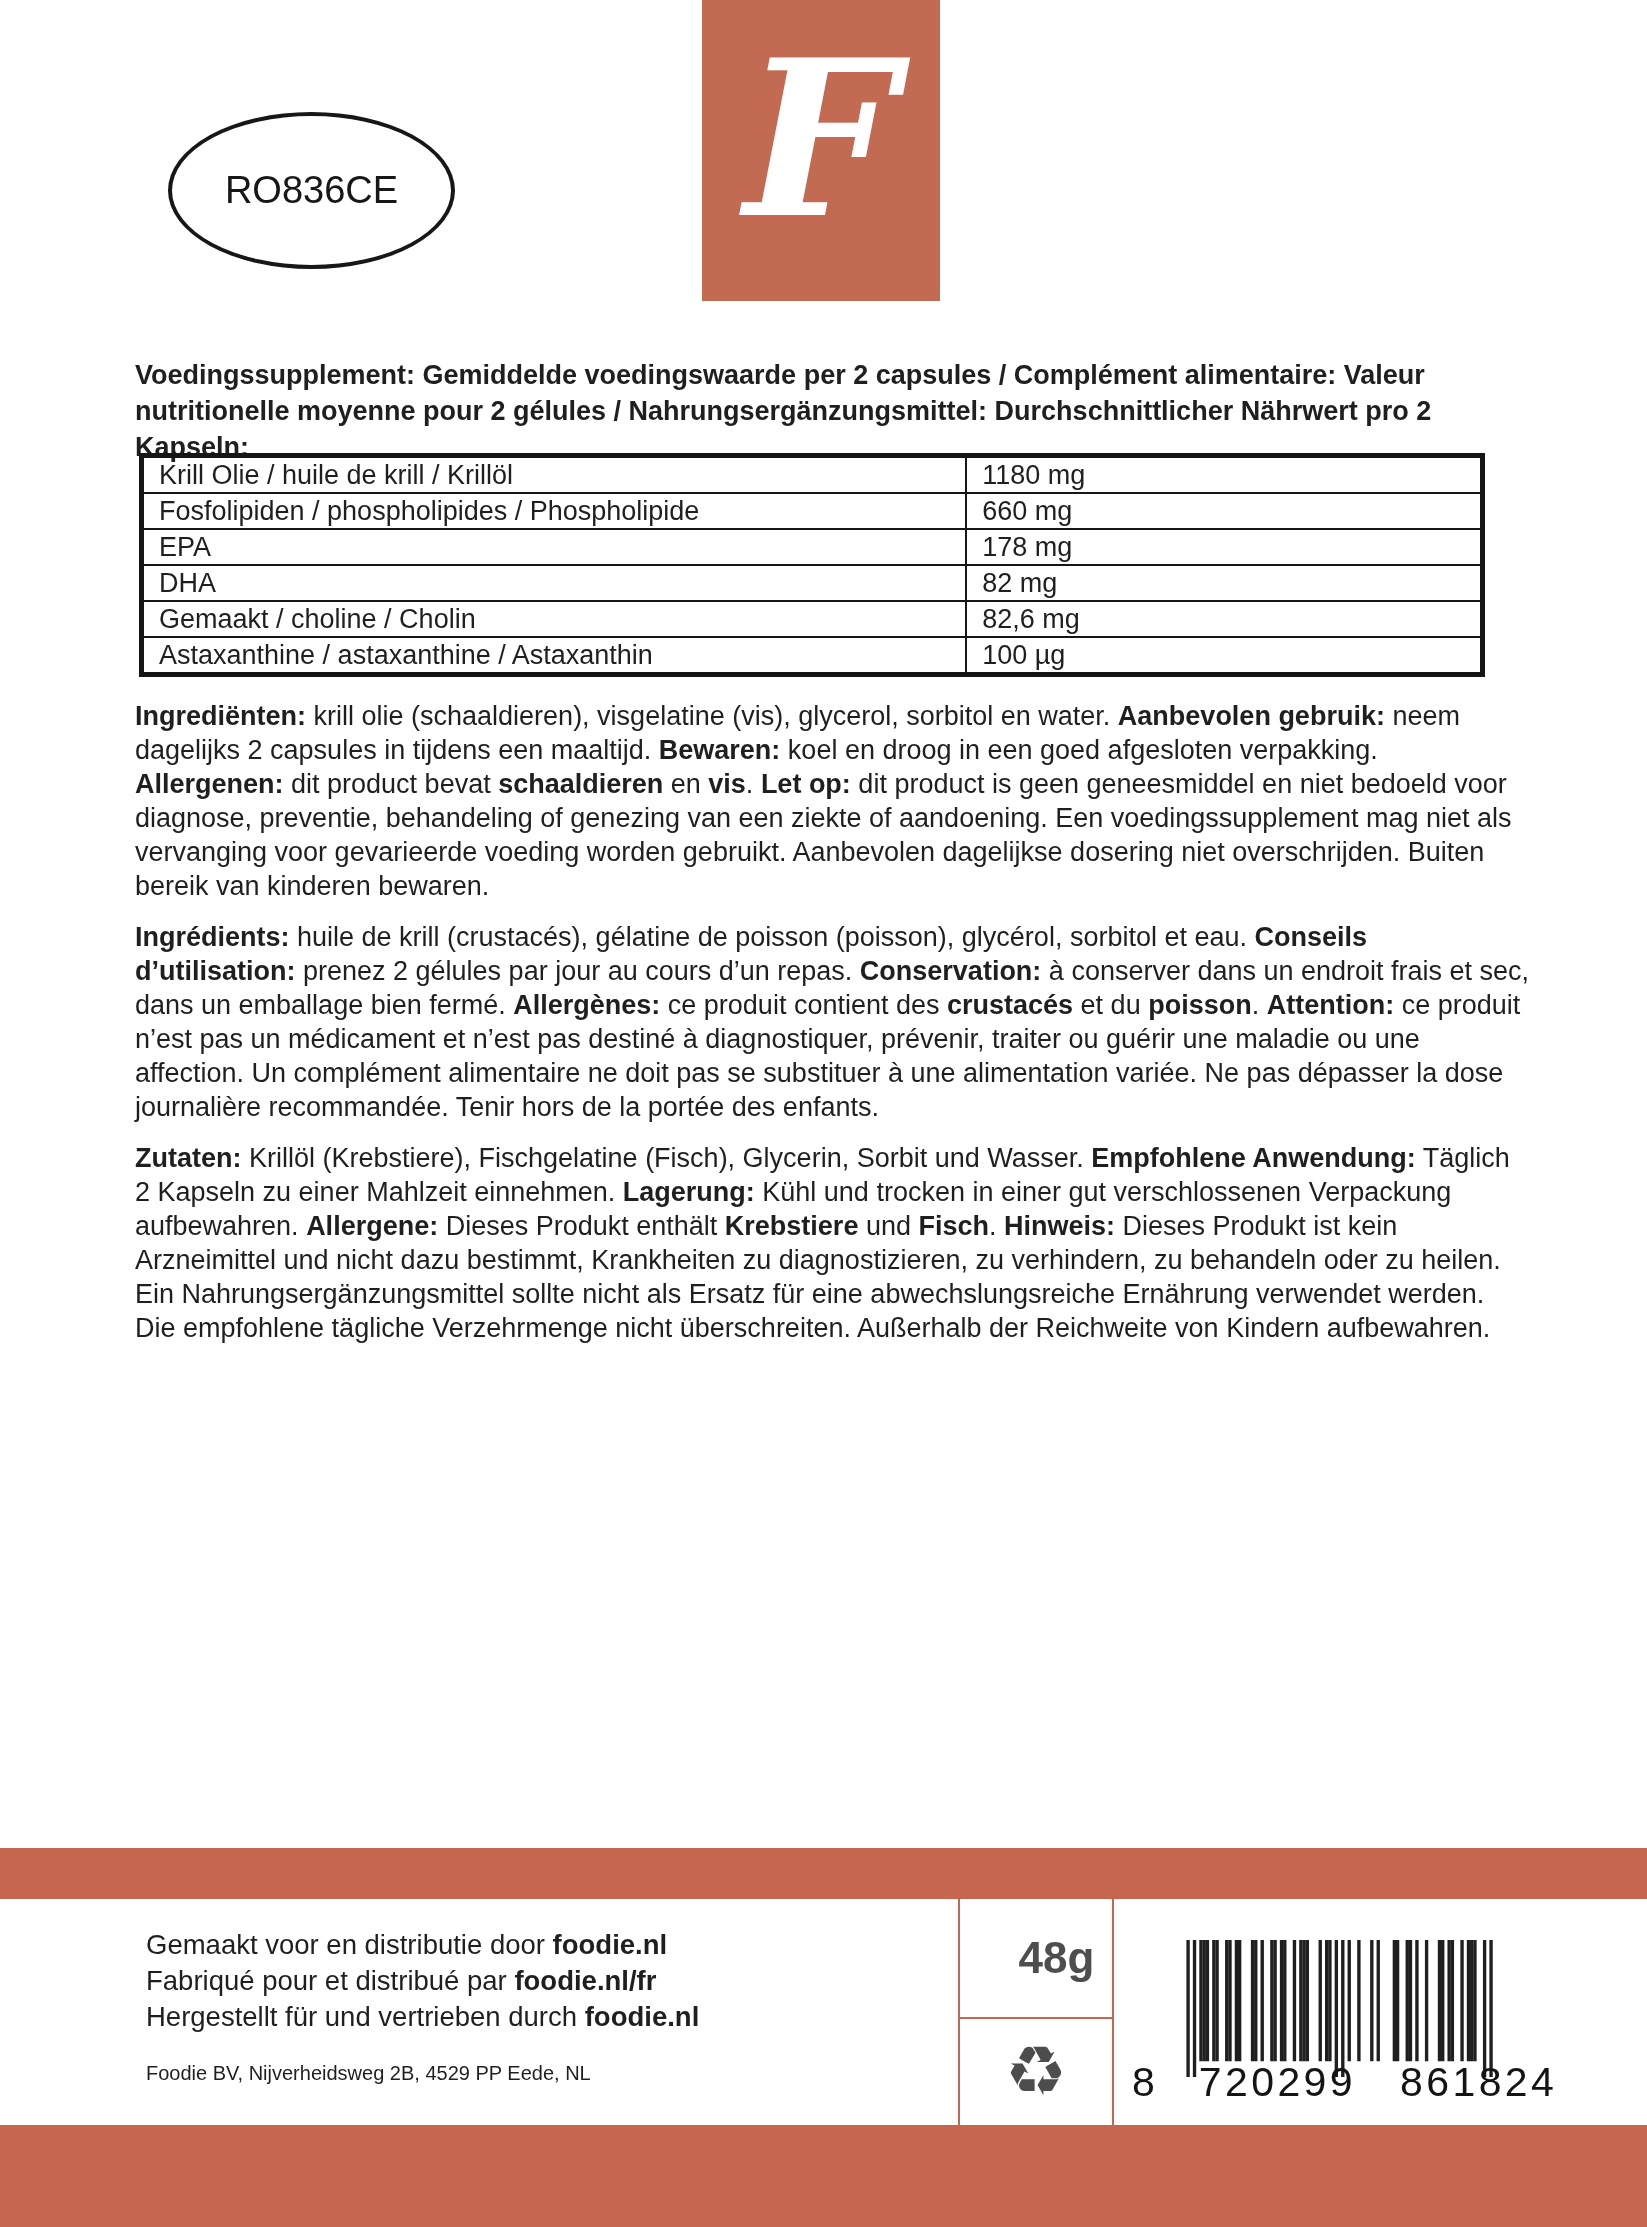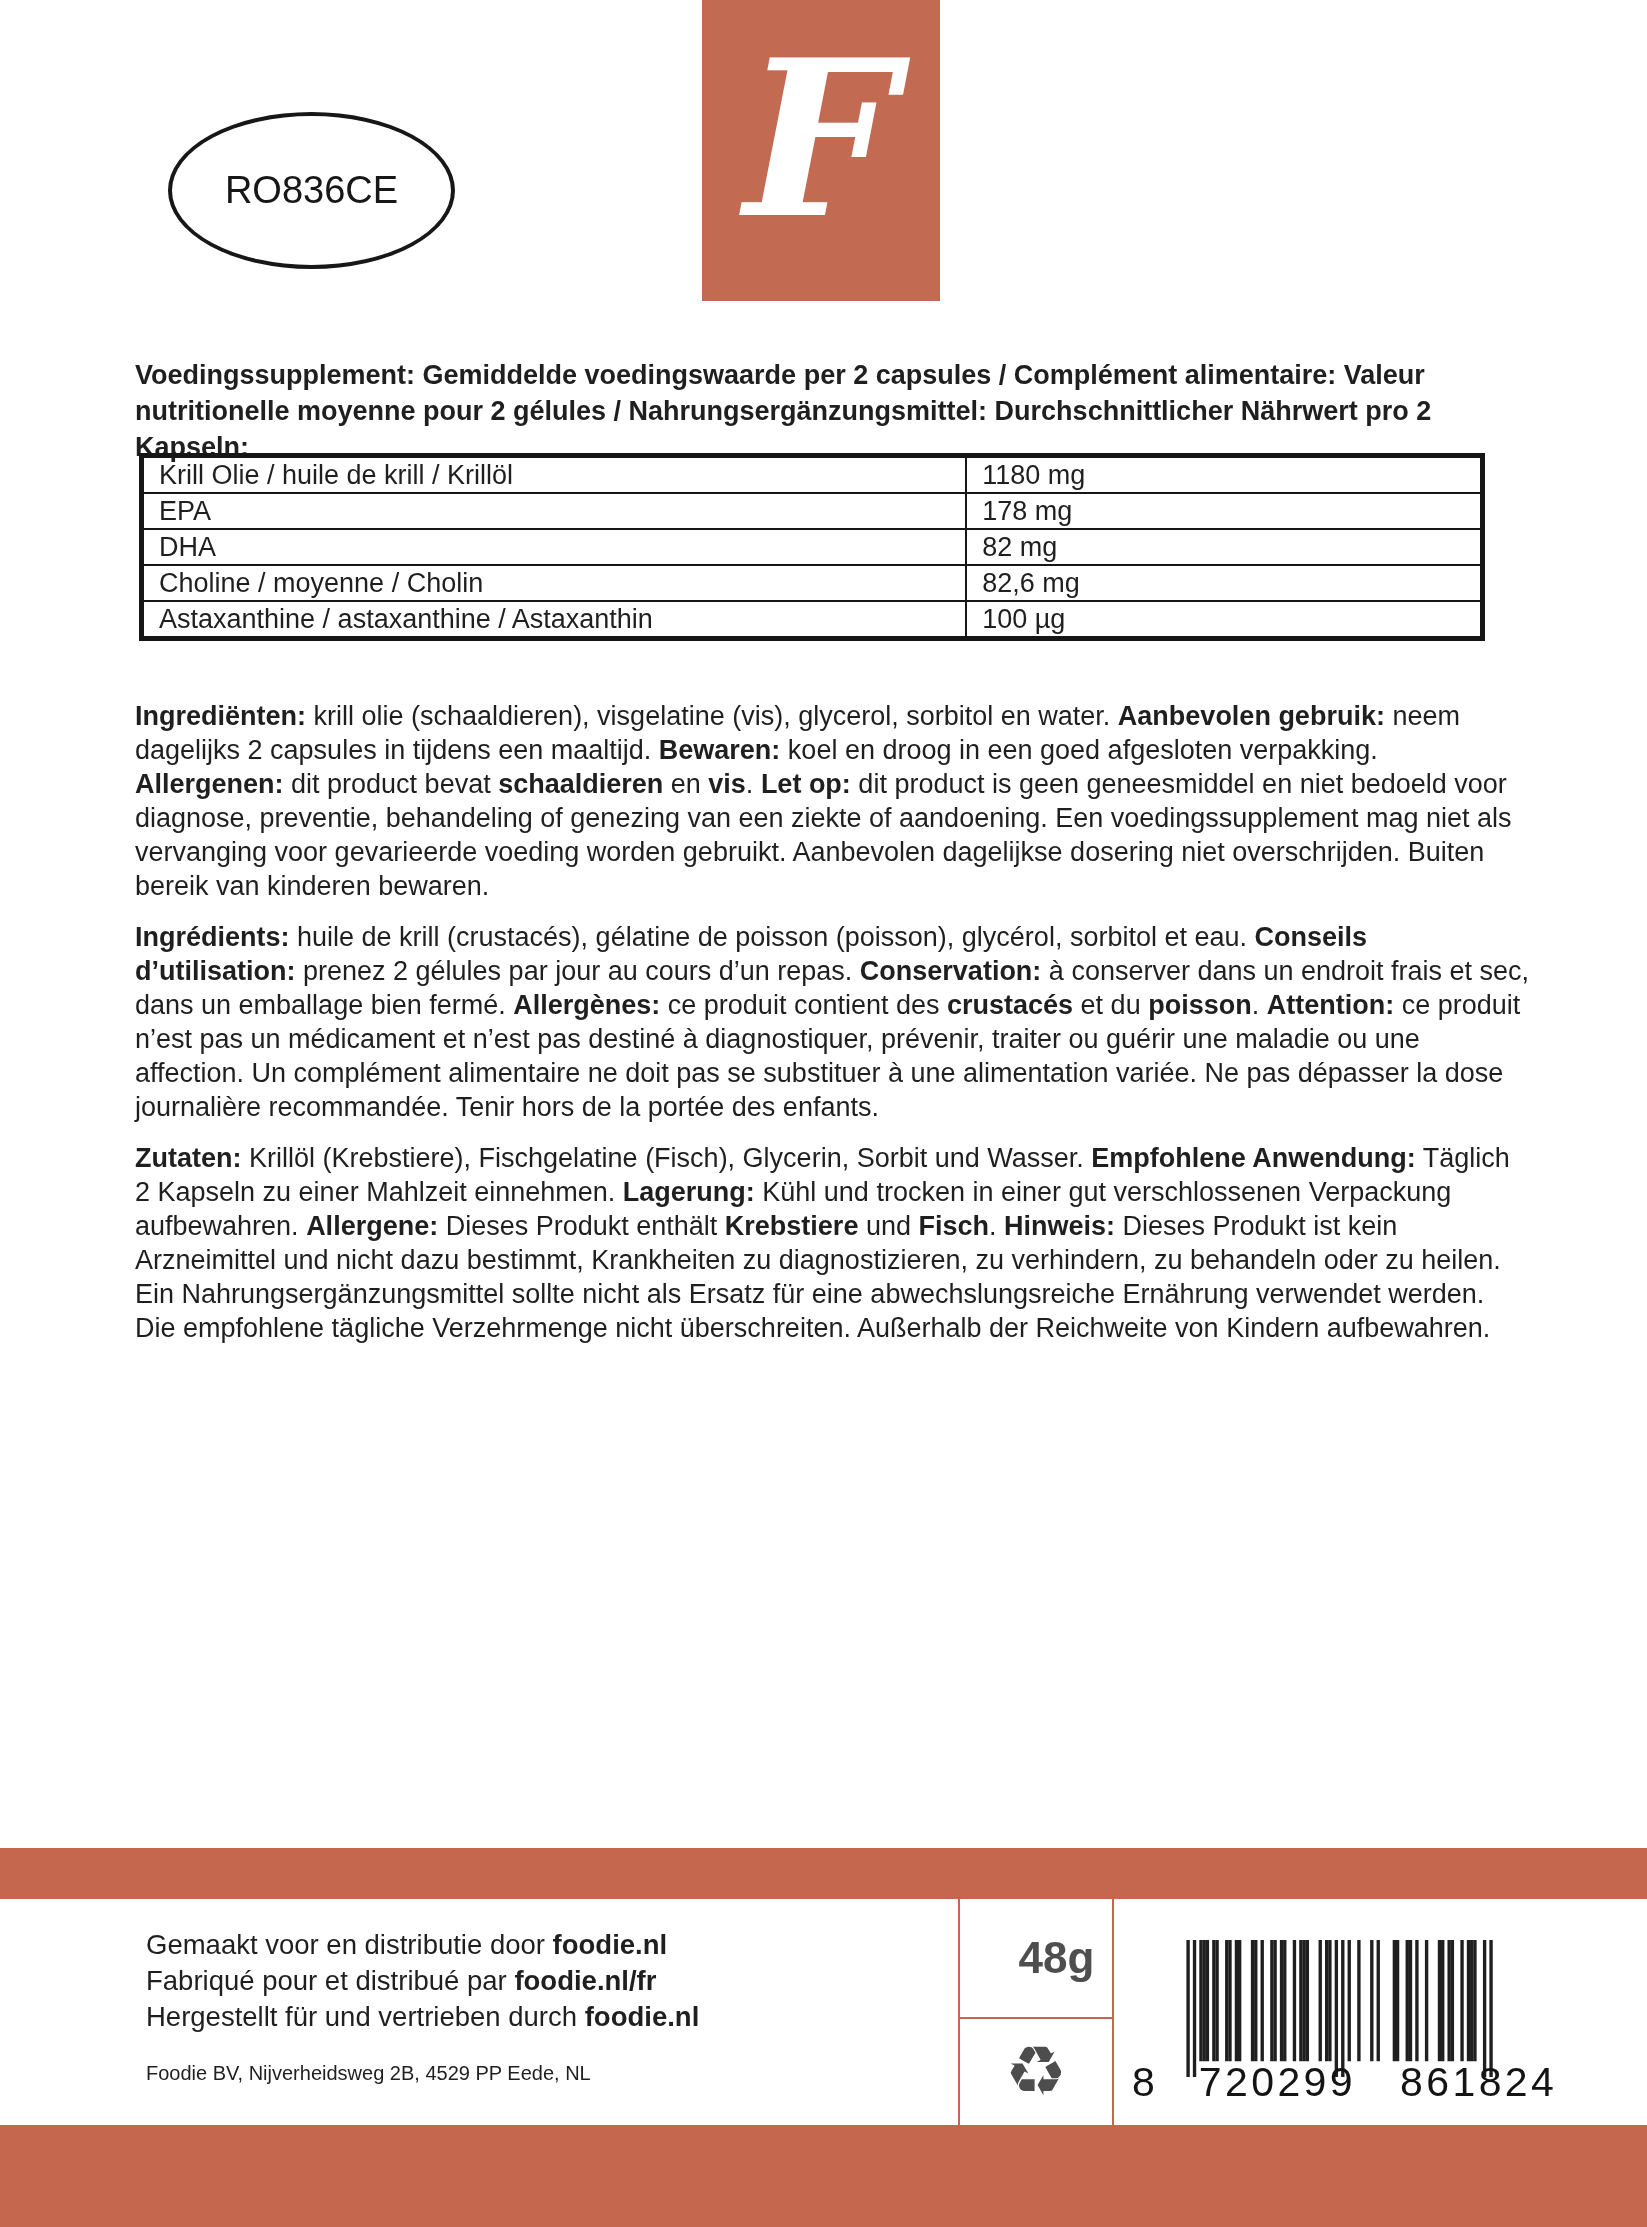--- a/index.html
+++ b/index.html
@@ -77,29 +77,33 @@
 
   <div class="intro">Voedingssupplement: Gemiddelde voedingswaarde per 2 capsules / Complément alimentaire: Valeur nutritionelle moyenne pour 2 gélules / Nahrungsergänzungsmittel: Durchschnittlicher Nährwert pro 2 Kapseln:</div>
 
   <table class="nutri">
     <tbody>
       <tr>
         <td class="c1">Krill Olie / huile de krill / Krillöl</td>
         <td class="c2">1180 mg</td>
       </tr>
       <tr>
+        <td class="c1">Fosfolipiden / phospholipides / Phospholipide</td>
+        <td class="c2">660 mg</td>
+      </tr>
+      <tr>
         <td class="c1">EPA</td>
         <td class="c2">178 mg</td>
       </tr>
       <tr>
         <td class="c1">DHA</td>
         <td class="c2">82 mg</td>
       </tr>
       <tr>
-        <td class="c1">Choline / moyenne / Cholin</td>
+        <td class="c1">Gemaakt / choline / Cholin</td>
         <td class="c2">82,6 mg</td>
       </tr>
       <tr>
         <td class="c1">Astaxanthine / astaxanthine / Astaxanthin</td>
         <td class="c2">100 µg</td>
       </tr>
     </tbody>
   </table>
 
   <div class="paras">

